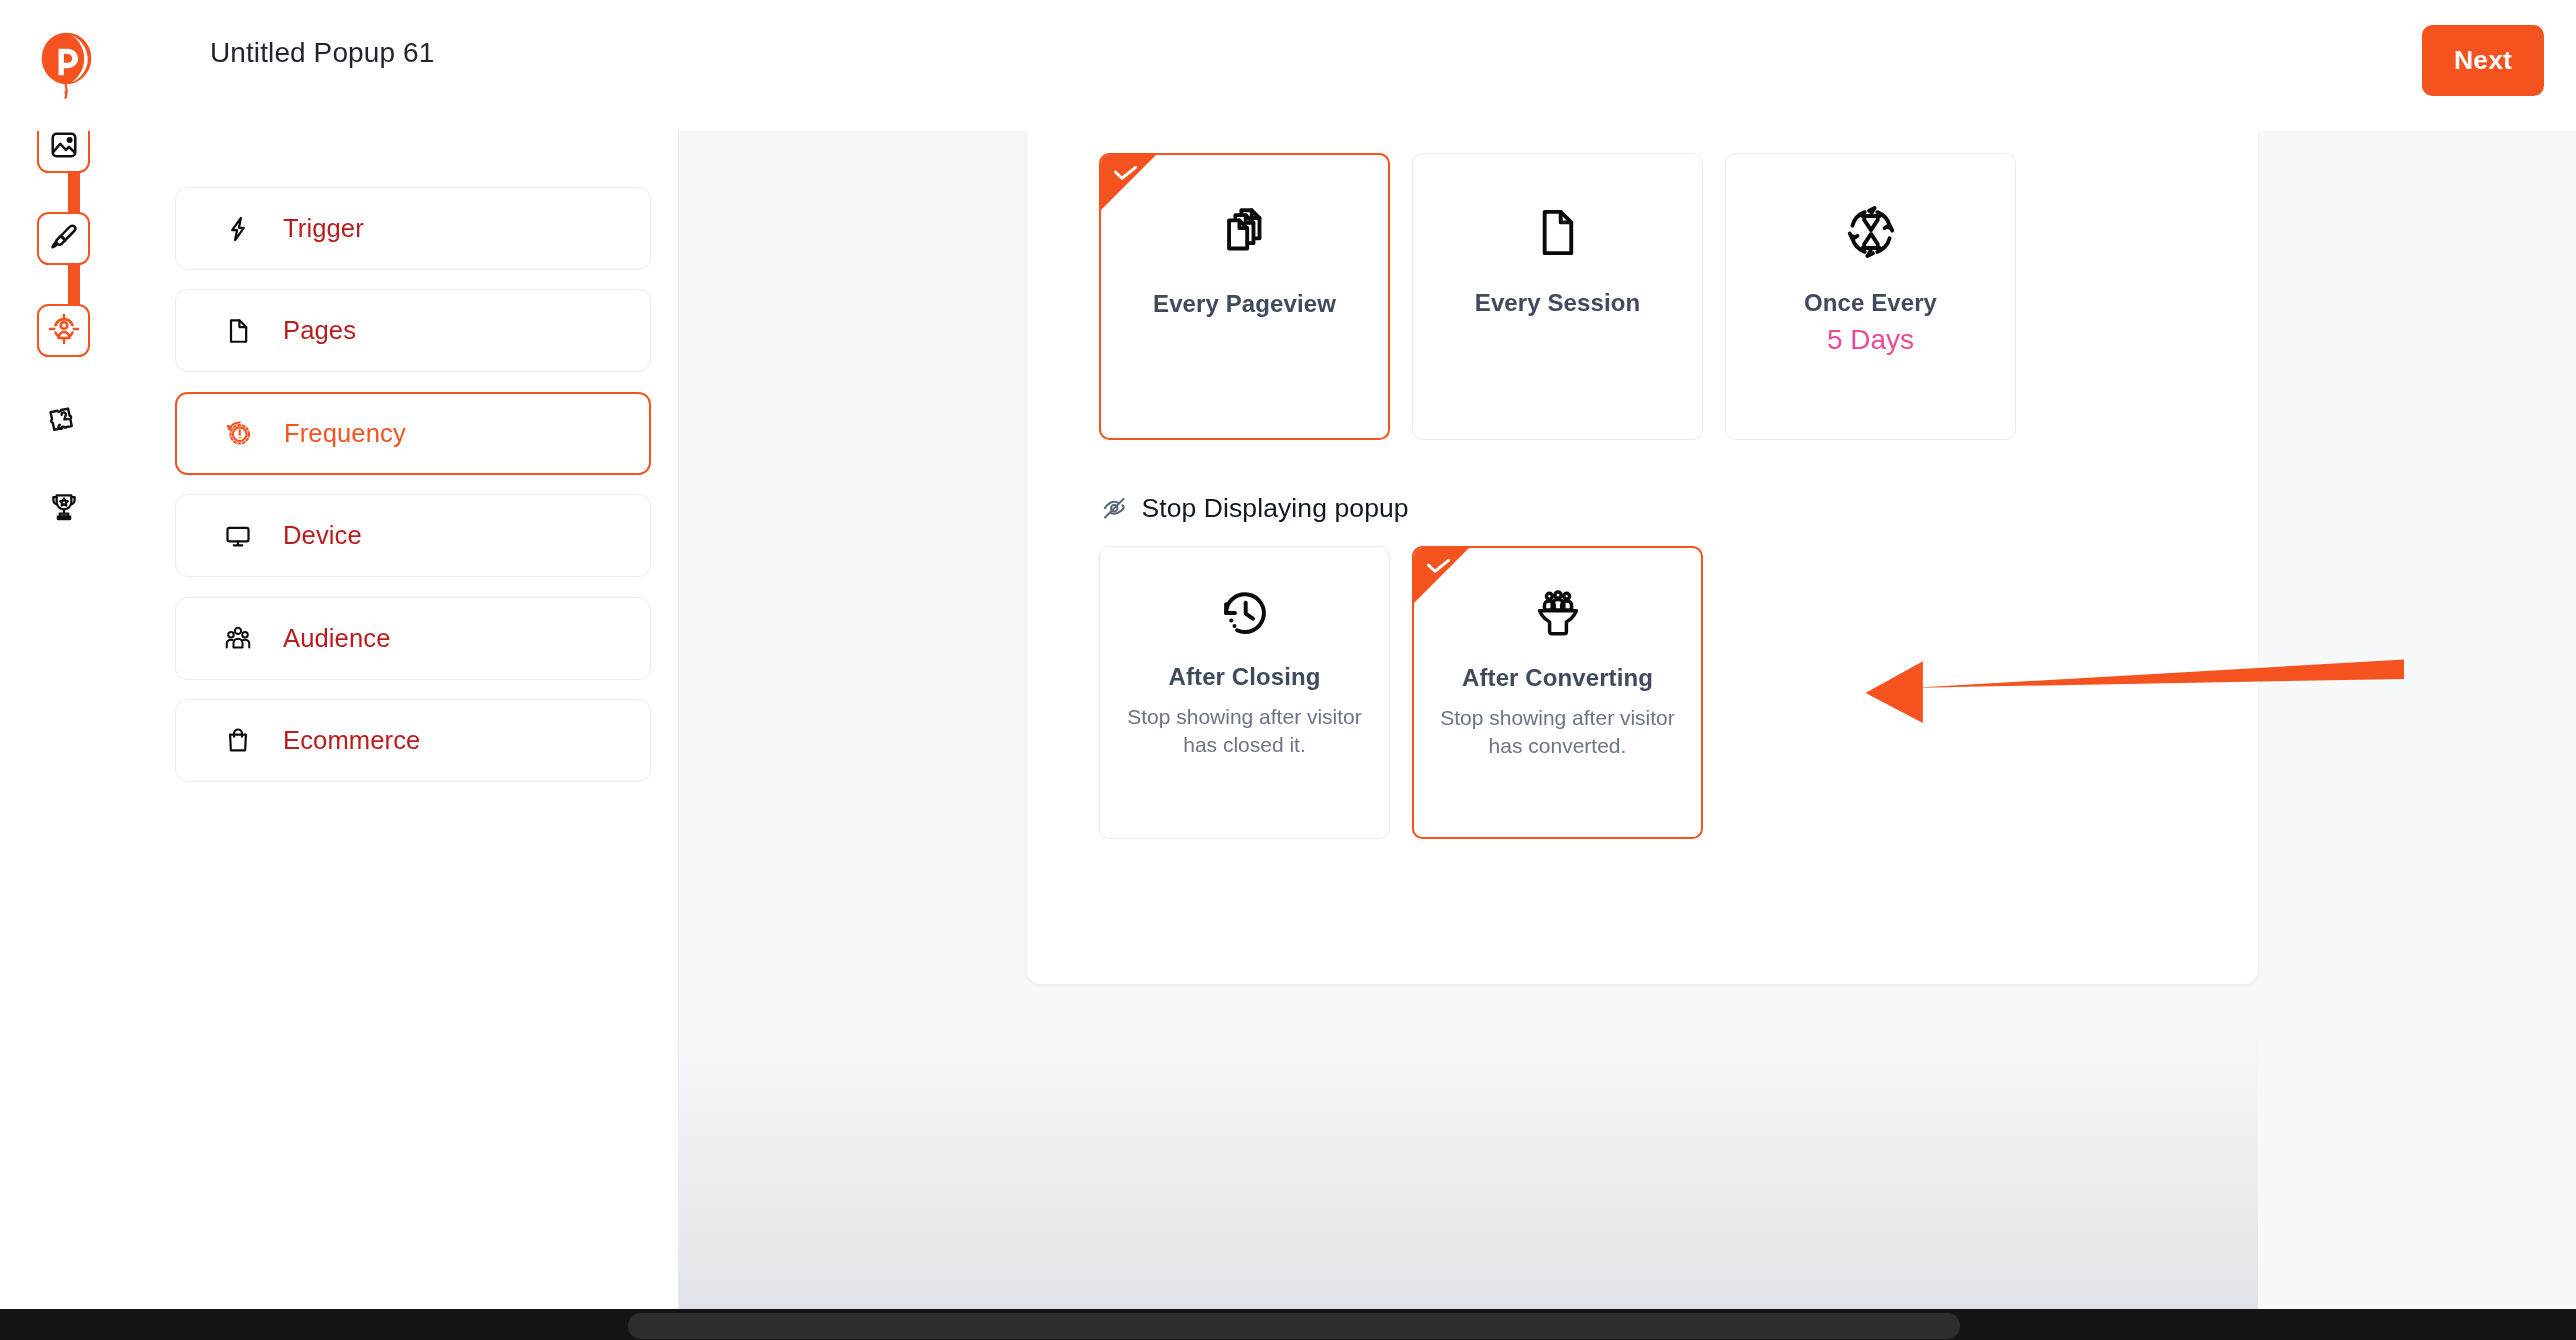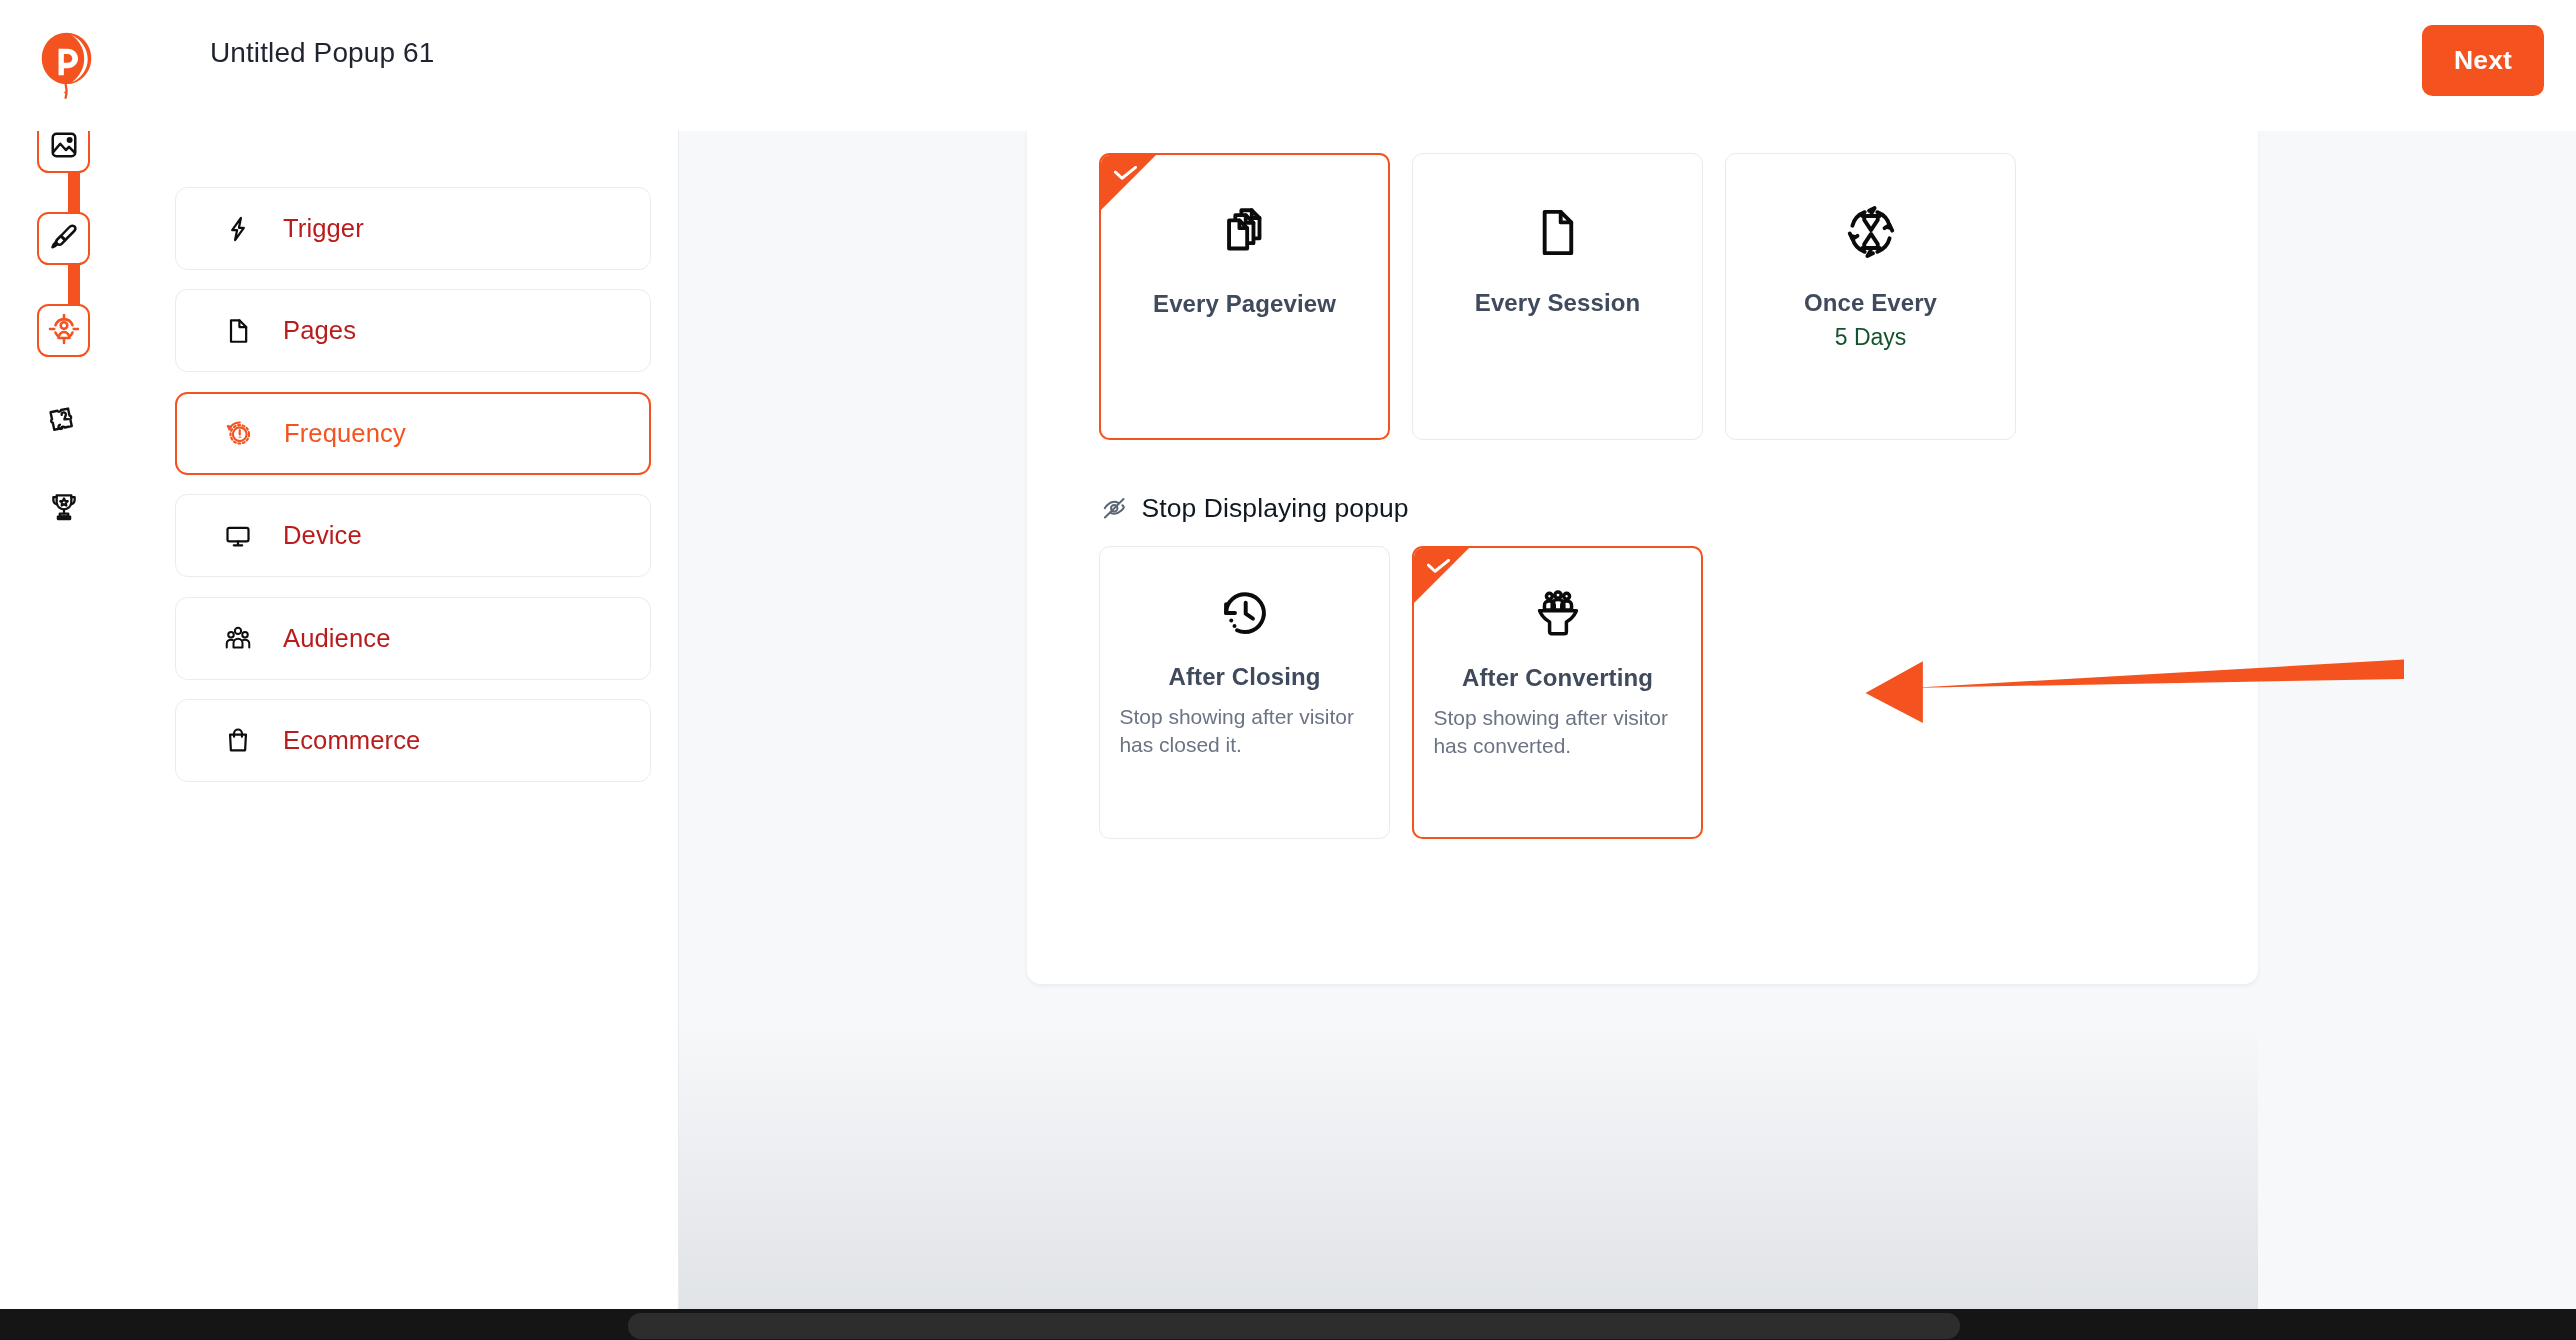--- a/index.html
+++ b/index.html
@@ -216,28 +216,29 @@
     display: flex; align-items: center; justify-content: center;
   }
   .opt-card .oc-title {
     font-size: 24px;
     font-weight: 700;
     color: #3f4a5c;
     text-align: right;
     letter-spacing: 0.1px;
   }
   .opt-card .oc-sub {
-    font-size: 23px;
+    font-size: 28px;
     font-weight: 400;
-    color: #14532d;
+    color: #ec4899;
     text-align: right;
   }
   .opt-card .oc-desc {
     font-size: 21px;
     color: #6b7384;
+    text-align: center;
     line-height: 1.35;
     padding: 0 19.4px;
   }
 
   
   .row-show .opt-card { height: 287px; padding-top: 46px; }
   .row-show .opt-card .oc-title { margin-top: 25px; }
   .row-show .opt-card .oc-sub { margin-top: 7px; }
 
   

